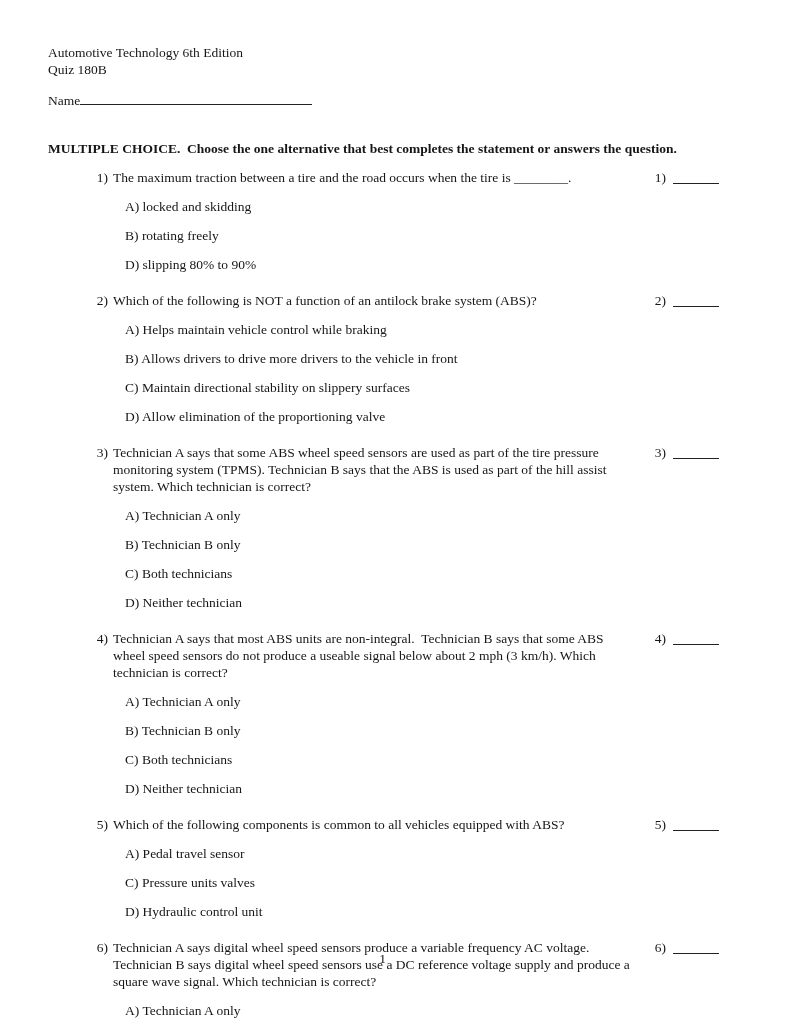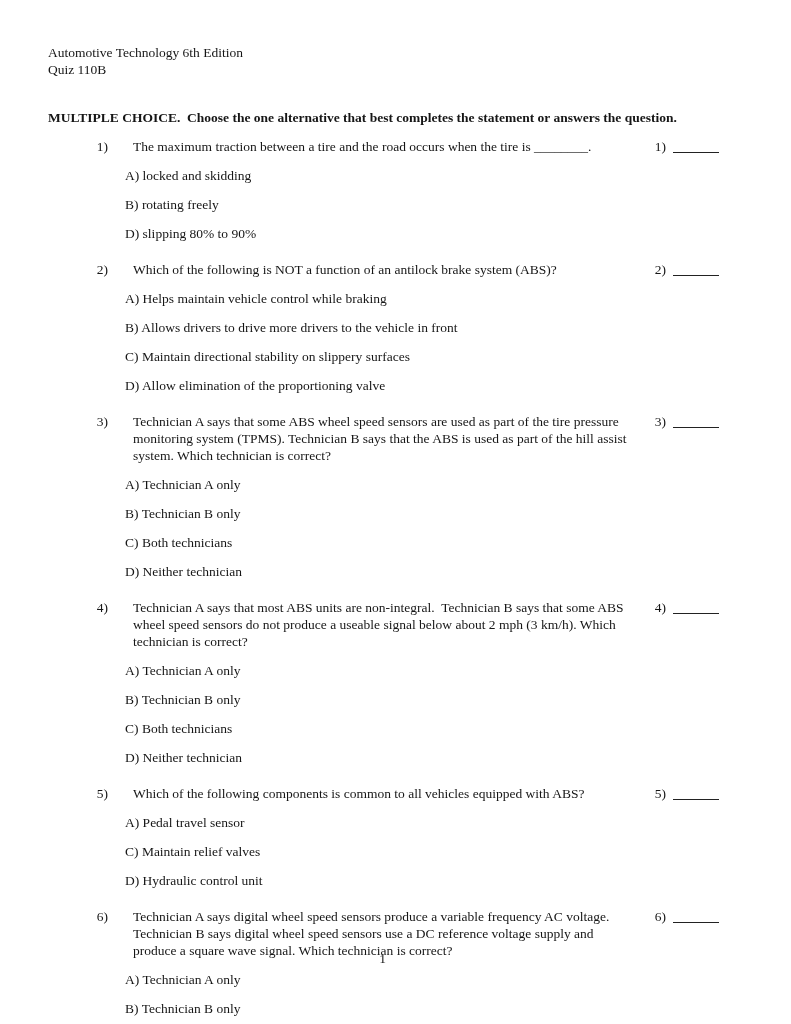--- a/index.html
+++ b/index.html
@@ -42,21 +42,20 @@
   .q-head { display: flex; align-items: flex-start; }
   .q-num {
     flex: 0 0 18px;
     text-align: right;
     margin-right: 5px;
   }
   .q-text {
     flex: 1 1 auto;
     max-width: 552px;
     white-space: pre-wrap;
-    margin-left: 20px;
   }
   .choices { margin-left: 35px; }
   .choice { white-space: pre-wrap; margin-top: 12px; }
   .q-ans {
     flex: 0 0 88px;
     display: flex;
     justify-content: flex-end;
     align-items: flex-start;
     gap: 7px;
   }
@@ -73,22 +72,25 @@
     top: 950px;
     text-align: center;
   }
 </style>
 </head>
 <body>
 
 <div class="page">
 
   <div class="hdr-line">Automotive Technology 6th Edition</div>
-  <div class="hdr-line">Quiz 110B</div>
-
+  <div class="hdr-line">Quiz 180B</div>
+
+  <div class="name-row">
+    <span class="name-label">Name</span><span class="name-underline"></span>
+  </div>
 
   <div class="instructions">MULTIPLE CHOICE.  Choose the one alternative that best completes the statement or answers the question.</div>
 
   <div class="questions">
 
     <div class="question">
       <div class="q-main">
         <div class="q-head">
           <span class="q-num">1)</span>
           <span class="q-text">The maximum traction between a tire and the road occurs when the tire is ________.</span>
@@ -163,21 +165,21 @@
     </div>
 
     <div class="question">
       <div class="q-main">
         <div class="q-head">
           <span class="q-num">5)</span>
           <span class="q-text">Which of the following components is common to all vehicles equipped with ABS?</span>
         </div>
         <div class="choices">
           <div class="choice">A) Pedal travel sensor</div>
-          <div class="choice">C) Maintain relief valves</div>
+          <div class="choice">C) Pressure units valves</div>
           <div class="choice">D) Hydraulic control unit</div>
         </div>
       </div>
       <div class="q-ans">
         <span>5)</span>
         <span class="answer-blank"></span>
       </div>
     </div>
 
     <div class="question">

